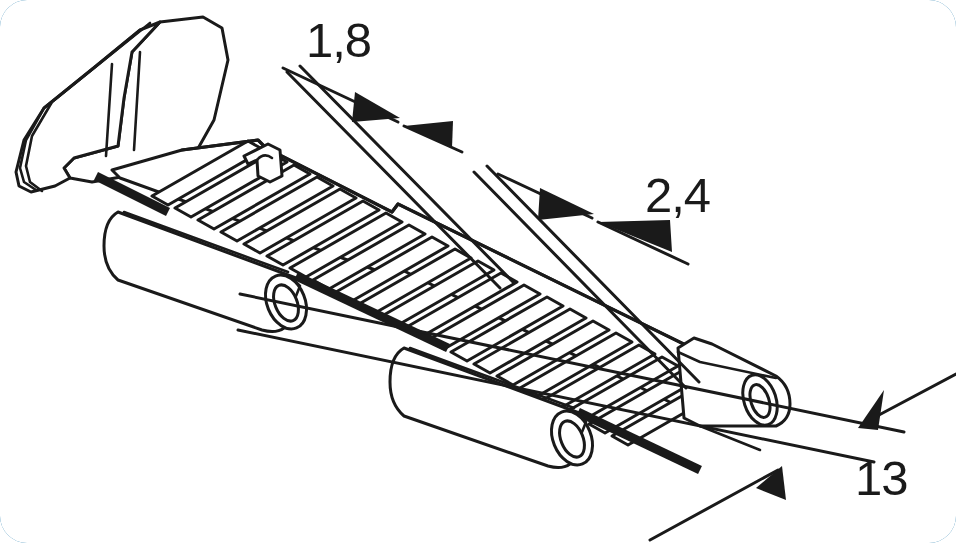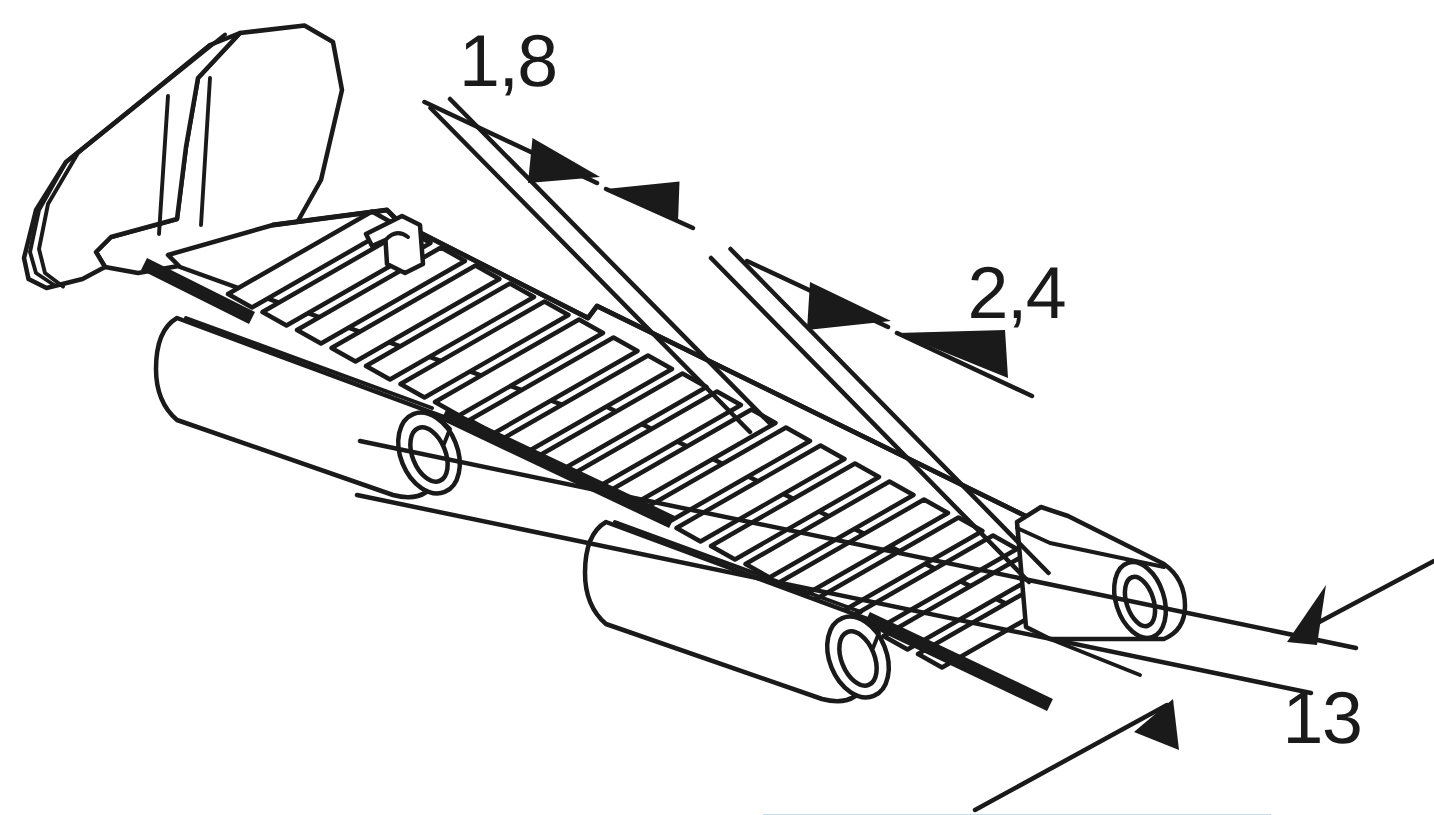--- a/index.html
+++ b/index.html
@@ -2,20 +2,21 @@
 <html><head>
 <meta charset="utf-8">
 <style>
   html,body{margin:0;padding:0;background:#ffffff;}
   #stage{
     position:relative;
     width:956px;height:543px;
     background:#0369a1;
     overflow:hidden;
     font-family:"Liberation Sans", sans-serif;
+    border-radius:27px;
   }
   #stage svg{display:block;width:956px;height:543px;}
   .ln{fill:none;stroke:#1a1a1a;stroke-linecap:round;stroke-linejoin:round;}
   .w-thin{stroke-width:2.6;}
   .w-med{stroke-width:3.2;}
   .w-dim{stroke-width:3.0;}
   .w-heavy{stroke-width:9;stroke-linecap:butt;}
   .fillw{fill:#ffffff;stroke:#1a1a1a;stroke-width:3.0;stroke-linejoin:round;stroke-linecap:round;}
   .solidk{fill:#1a1a1a;stroke:none;}
   .dimtext{

